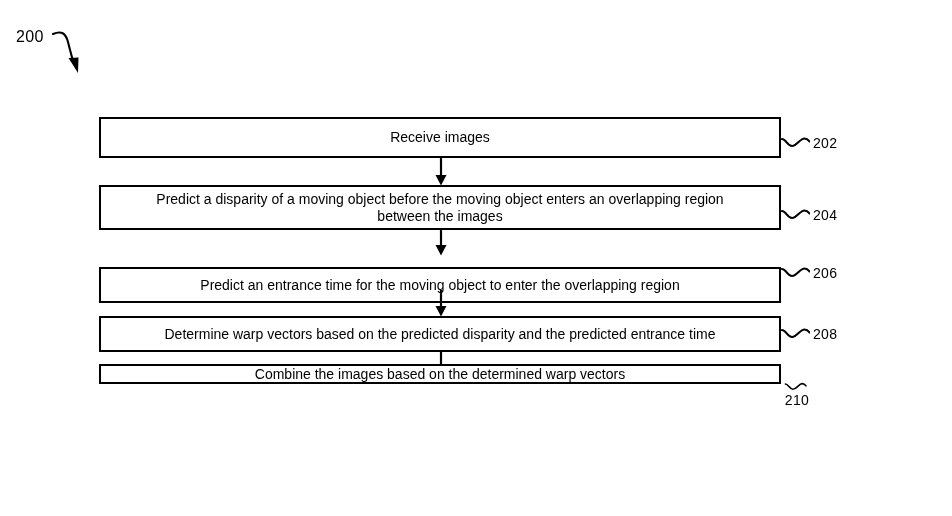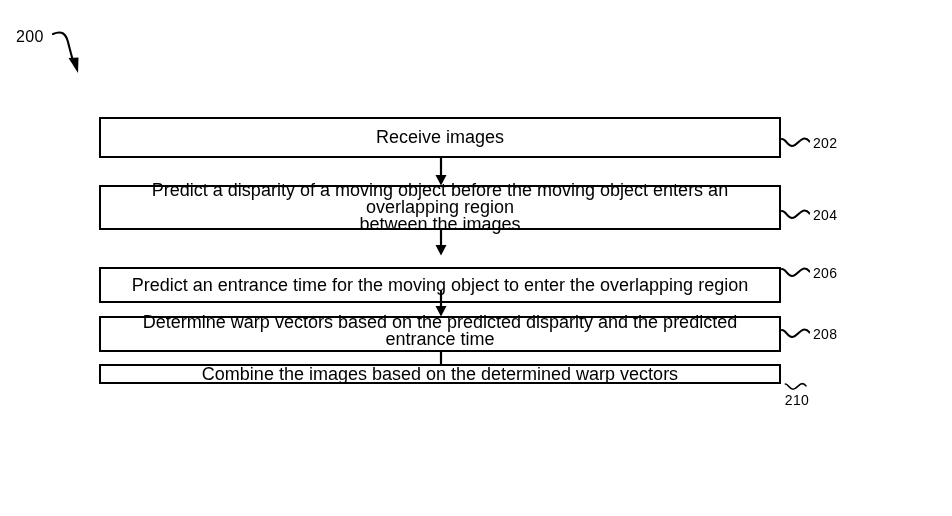--- a/index.html
+++ b/index.html
@@ -49,35 +49,35 @@
     position: absolute;
     left: 99px;
     width: 682px;
     box-sizing: border-box;
     border: 2px solid #000000;
     background: #ffffff;
     display: flex;
     align-items: center;
     justify-content: center;
     text-align: center;
-    font-size: 18px;
+    font-size: 14px;
     line-height: 17px;
     padding: 2px 10px;
   }
 
   .flow-box .box-text {
     display: block;
     width: 100%;
     white-space: pre-line;
   }
 
   .box-202 { top: 117px;  height: 41px; }
   .box-204 { top: 185px;  height: 45px; }
   .box-206 { top: 255px;  height: 36px; margin-top: 12px; }
-  .box-208 { top: 316px;  height: 36px; align-items: flex-end; }
+  .box-208 { top: 316px;  height: 36px; }
   .box-210 { top: 364px;  height: 20px; }
 
   
   .connector {
     position: absolute;
     left: 433px;
     width: 16px;
     pointer-events: none;
   }
   .conn-1 { top: 157px; height: 29px; }

